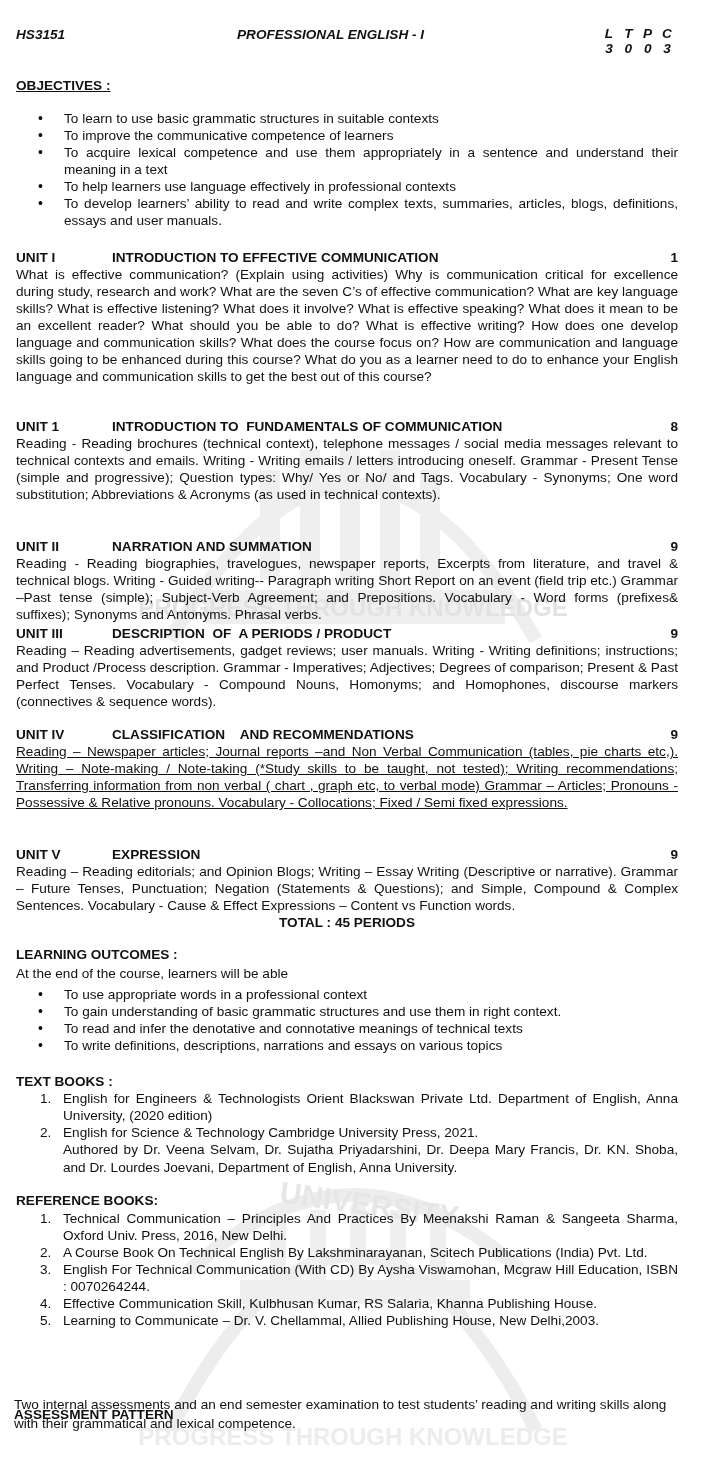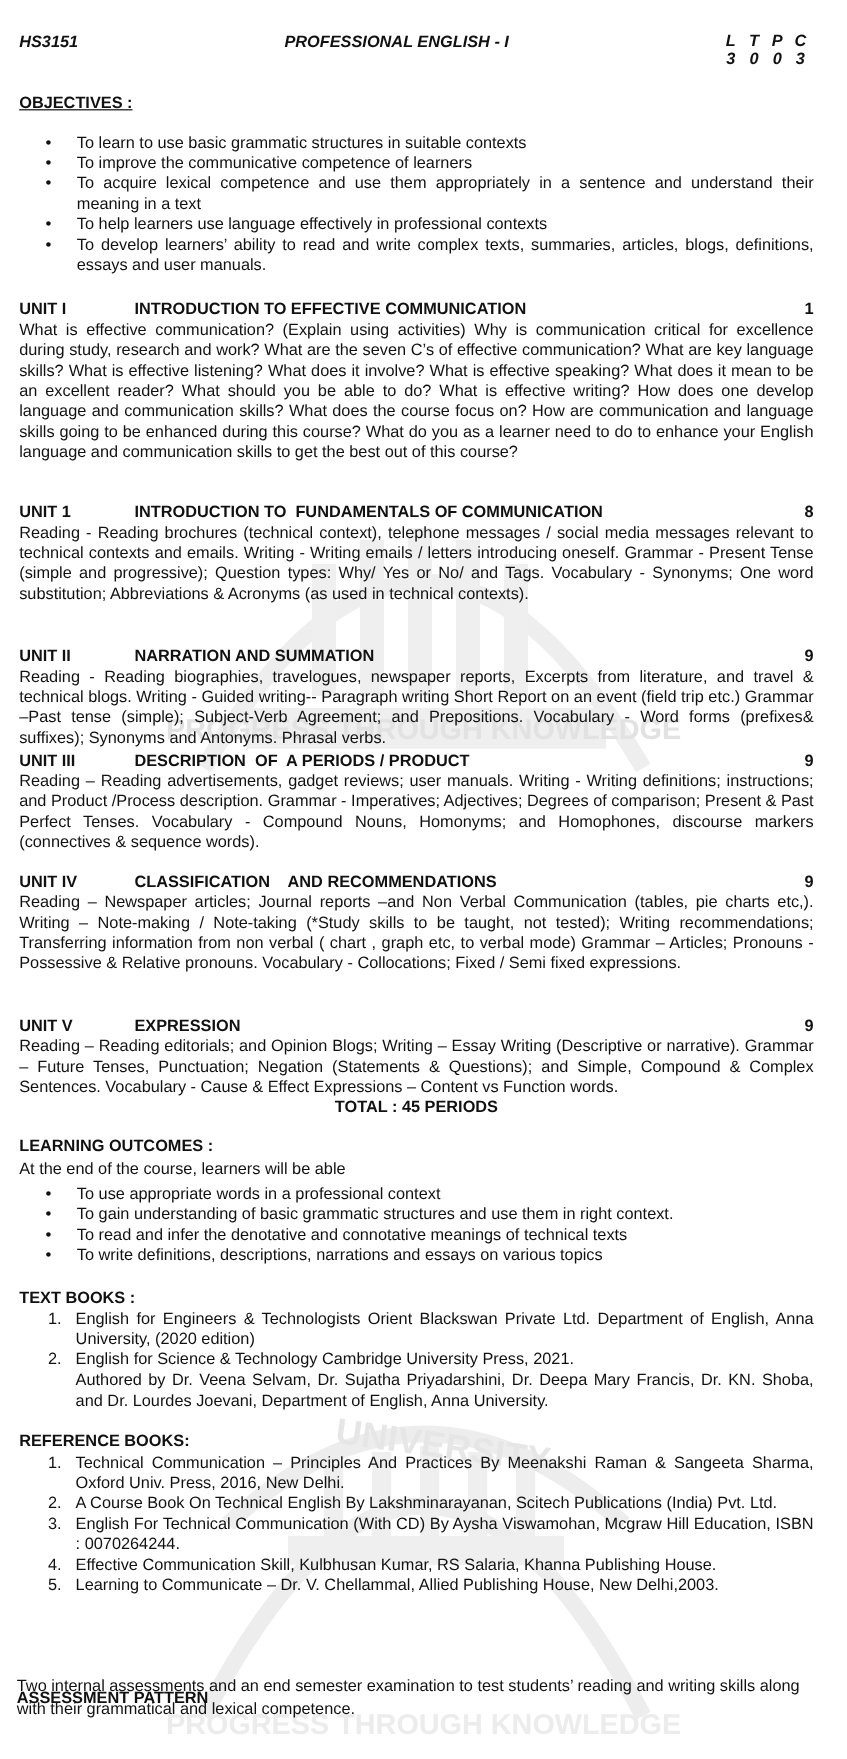--- a/index.html
+++ b/index.html
@@ -134,21 +134,21 @@
 
     <div class="unit" style="top:625px;">
       <div class="unit-head">
         <span class="u-no">UNIT III</span>
         <span class="u-title">DESCRIPTION  OF  A PERIODS / PRODUCT</span>
         <span class="u-hrs">9</span>
       </div>
       <div class="unit-body">Reading – Reading advertisements,  gadget reviews; user manuals. Writing - Writing definitions; instructions; and Product /Process description. Grammar - Imperatives; Adjectives; Degrees of comparison; Present &amp; Past Perfect Tenses. Vocabulary - Compound Nouns, Homonyms; and Homophones, discourse markers (connectives &amp; sequence words).</div>
     </div>
 
-    <div class="unit" style="top:726px;">
+    <div class="unit" style="top:726px;text-decoration:underline;">
       <div class="unit-head">
         <span class="u-no">UNIT IV</span>
         <span class="u-title">CLASSIFICATION    AND RECOMMENDATIONS</span>
         <span class="u-hrs">9</span>
       </div>
       <div class="unit-body">Reading – Newspaper articles; Journal reports –and Non Verbal Communication (tables, pie charts etc,). Writing – Note-making / Note-taking (*Study skills to be taught, not tested); Writing recommendations; Transferring information from non verbal ( chart , graph etc, to verbal mode) Grammar – Articles; Pronouns - Possessive &amp; Relative pronouns. Vocabulary - Collocations; Fixed / Semi fixed expressions.</div>
     </div>
 
     <div class="unit" style="top:846px;">
       <div class="unit-head">

